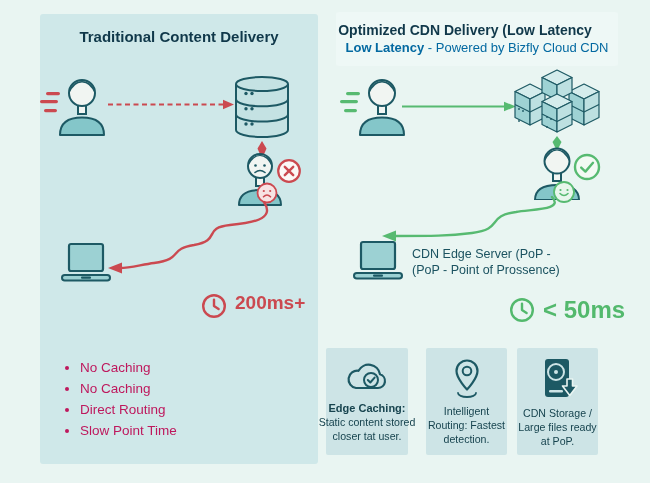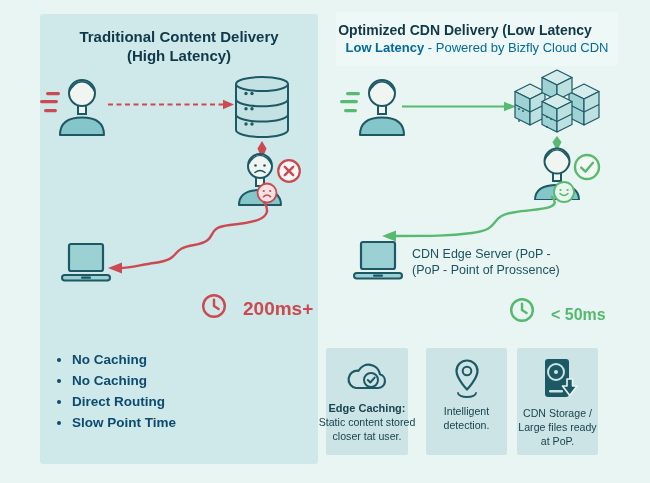--- a/index.html
+++ b/index.html
@@ -8,44 +8,43 @@
   .abs{position:absolute;}
   .panel-left{position:absolute;left:40px;top:14px;width:278px;height:450px;
               background:#cfe8e9;border-radius:3px;}
   .rtitle-box{position:absolute;left:336px;top:12px;width:282px;height:54px;
               background:#eef8f6;border-radius:3px;}
   .title{font-weight:bold;color:#10384a;text-align:center;}
   .ltitle{left:40px;width:278px;font-size:15px;line-height:19px;}
   .rtitle1{left:324px;width:282px;font-size:14px;line-height:17px;}
   .rtitle2{left:336px;width:282px;font-size:13px;line-height:16px;color:#0369a1;text-align:center;}
   .rtitle2 .b{font-weight:bold;}
-  ul.drawbacks{margin:0;padding-left:16px;list-style:disc;color:#0c4a6e;font-weight:bold;}
+  ul.drawbacks{margin:8px;padding-left:16px;list-style:disc;color:#be185d;}
   ul.drawbacks li{font-size:13.5px;line-height:15px;margin-bottom:6px;}
-  .latency-row{display:flex;align-items:flex-end;gap:15px;}
+  .latency-row{display:flex;align-items:flex-start;gap:7px;}
   .latency-red{color:#cb4950;font-size:19px;font-weight:bold;}
-  .latency-green{color:#53b96d;font-size:16px;font-weight:bold;}
+  .latency-green{color:#53b96d;font-size:24px;font-weight:bold;}
   .edge-caption{font-size:12.5px;line-height:16px;color:#1b5260;}
   .card{position:absolute;top:348px;height:107px;background:#cde4e6;border-radius:2px;
         text-align:center;color:#17444f;}
   .card svg{margin-top:9px;}
   .card .ctitle{font-size:11px;font-weight:bold;line-height:14px;}
   .card .cline{font-size:10.6px;line-height:14px;width:100px;margin-left:-9px;}
   .card2 .cline,.card3 .cline{width:96px;margin-left:-7.5px;}
   .card3 .cline{margin-left:-7.5px;}
   svg{display:block;}
 </style>
 </head>
 <body>
 
 <div class="stage">
 
   <div class="panel-left"></div>
 
   <div class="abs title ltitle" style="top:27px;">Traditional Content Delivery</div>
-  <div class="abs title ltitle" style="top:46px;">(High Latency)</div>
 
   <svg class="abs" style="left:38px;top:76px;" width="76" height="60" viewBox="0 0 76 60">
     <g fill="#cb4950">
       <rect x="8" y="16" width="14" height="3.2" rx="1.6"></rect>
       <rect x="2" y="24" width="18" height="3.2" rx="1.6"></rect>
       <rect x="6" y="33" width="13" height="3.2" rx="1.6"></rect>
     </g>
     <rect x="40" y="28" width="8" height="10" fill="#f1f5f2" stroke="#1d5964" stroke-width="2"></rect>
     <path d="M22,59 Q22,41.5 44,41.5 Q66,41.5 66,59 Z" fill="#84c6c9" stroke="#1d5964" stroke-width="2" stroke-linejoin="round"></path>
     <circle cx="44" cy="17" r="13" fill="#f1f5f2" stroke="#1d5964" stroke-width="2"></circle>
@@ -233,20 +232,21 @@
     <div class="cline">closer tat user.</div>
   </div>
 
   <div class="card card2" style="left:426px;width:81px;">
     <svg width="44" height="44" viewBox="0 0 44 44" style="margin:9px auto 0;">
       <path d="M22,3.5 A10.5,10.5 0 0 1 32.5,14 C32.5,21.5 22,32.5 22,32.5 C22,32.5 11.5,21.5 11.5,14 A10.5,10.5 0 0 1 22,3.5 Z" fill="none" stroke="#1d5964" stroke-width="2.2" stroke-linejoin="round"></path>
       <circle cx="22" cy="14" r="4.3" fill="none" stroke="#1d5964" stroke-width="2"></circle>
       <path d="M13,36 A9,4 0 0 0 31,36" fill="none" stroke="#1d5964" stroke-width="1.8" stroke-linecap="round"></path>
     </svg>
     <div class="cline" style="margin-top:3px;">Intelligent</div>
+    <div class="cline">Routing: Fastest</div>
     <div class="cline">detection.</div>
   </div>
 
   <div class="card card3" style="left:517px;width:81px;">
     <svg width="44" height="44" viewBox="0 0 44 44" style="margin:9px auto 0;">
       <rect x="9" y="2" width="24" height="38" rx="3" fill="#1d5964"></rect>
       <circle cx="20" cy="15" r="8" fill="none" stroke="#cde4e6" stroke-width="2"></circle>
       <circle cx="20" cy="15" r="2" fill="#cde4e6"></circle>
       <rect x="13" y="33" width="14" height="2.4" rx="1.2" fill="#cde4e6"></rect>
       <path d="M31,22 h5.5 v7 h4.5 l-7.2,9.5 L26.5,29 h4.5 Z" fill="#1d5964" stroke="#e9f5f2" stroke-width="1.6" stroke-linejoin="round"></path>

